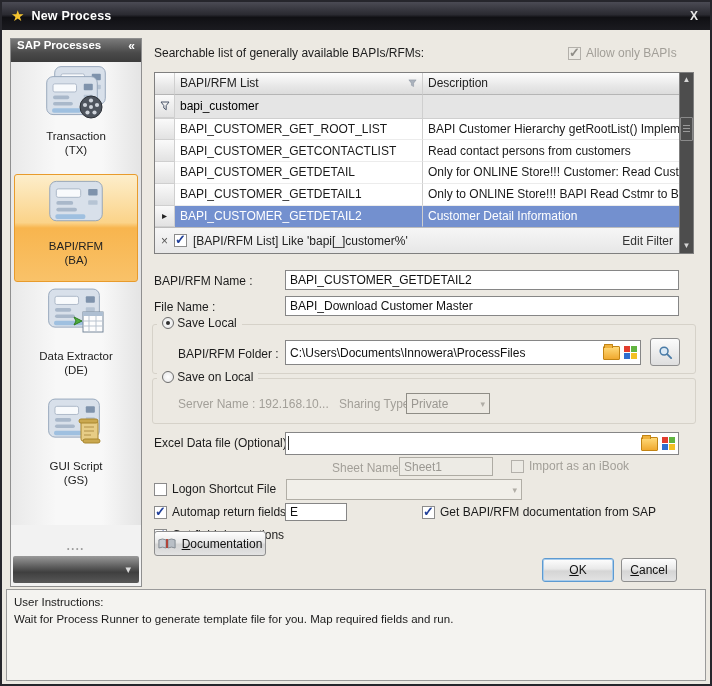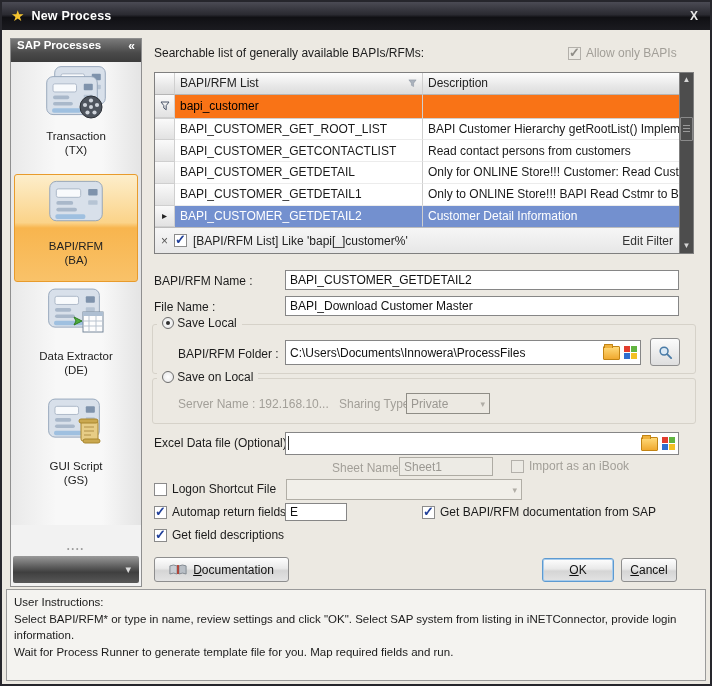--- a/index.html
+++ b/index.html
@@ -44,21 +44,21 @@
   .tbl{position:absolute;left:152px;top:70px;width:540px;height:182px;border:1px solid #7f7f7f;background:#fff;box-sizing:border-box;display:flex;}
   .tbl-grid{width:524px;display:flex;flex-direction:column;}
   .trow{display:flex;height:22px;box-sizing:border-box;font-size:12px;align-items:stretch;}
   .tcell{box-sizing:border-box;border-right:1px solid #cfcfcf;display:flex;align-items:center;padding:0 5px;white-space:nowrap;overflow:hidden;}
   .c-sel{width:20px;flex:none;background:linear-gradient(#fafafa,#e2e2e2);border-bottom:1px solid #cfcfcf;justify-content:center;padding:0;}
   .c-name{width:248px;flex:none;}
   .c-desc{flex:1;border-right:none;}
   .thead .tcell{background:linear-gradient(#fdfdfd,#e8e8e8 60%,#dcdcdc);border-bottom:1px solid #b5b5b5;color:#222;}
   .thead .funnel{margin-left:auto;}
   .tfilter{height:24px;border-bottom:1px solid #cfcfcf;}
-  .tfilter .c-name,.tfilter .c-desc{background:#f97316;text-align:center;}
+  .tfilter .c-name,.tfilter .c-desc{background:#e5e5e5;text-align:center;}
   .tdata .c-name,.tdata .c-desc{background:#fff;border-bottom:1px solid #ececec;color:#1a1a1a;}
   .tdata.selrow .c-name,.tdata.selrow .c-desc{background:#7390cf;color:#fff;border-bottom:1px solid #7390cf;}
   .tdata.selrow .c-sel{color:#222;font-size:10px;}
   .tfoot{margin-top:auto;height:25px;background:linear-gradient(#f6f6f6,#e7e7e7);border-top:1px solid #bdbdbd;display:flex;align-items:center;font-size:12px;padding:0 6px;color:#222;}
   .tfoot .clear{color:#555;font-size:12px;margin-right:6px;}
   .tfoot .editf{margin-left:auto;color:#333;}
   .tbl-sb{width:15px;background:#4d4d4d;border-left:1px solid #7f7f7f;display:flex;flex-direction:column;align-items:center;}
   .tbl-sb .sbarr{color:#d6d6d6;font-size:8px;line-height:14px;height:14px;}
   .tbl-sb .sbthumb{width:11px;height:22px;margin-top:30px;background:linear-gradient(#efefef,#c9c9c9);border:1px solid #8a8a8a;border-radius:1px;
     background-image:repeating-linear-gradient(#9a9a9a 0 1px,transparent 1px 3px);background-size:7px 9px;background-position:center;background-repeat:no-repeat;}
@@ -352,34 +352,33 @@
   <div style="position:absolute;left:420px;top:503px;display:flex;align-items:center;gap:5px;">
     <span class="cb checked"></span>
     <span class="lab" style="position:static;">Get BAPI/RFM documentation from SAP</span>
   </div>
 
   <div style="position:absolute;left:152px;top:526px;display:flex;align-items:center;gap:5px;">
     <span class="cb checked"></span>
     <span class="lab" style="position:static;">Get field descriptions</span>
   </div>
 
-  <div class="btn" style="left:152px;top:555px;width:135px;height:25px;">
+  <div class="btn" style="left:152px;top:529px;width:112px;height:25px;">
     <svg width="18" height="13" viewBox="0 0 20 14">
       <path d="M1 3 Q5 1 9 3 L9 12 Q5 10 1 12 Z" fill="#c9ced4" stroke="#7d848c"></path>
       <path d="M19 3 Q15 1 11 3 L11 12 Q15 10 19 12 Z" fill="#b9bfc6" stroke="#7d848c"></path>
       <rect x="9" y="2" width="2" height="10" fill="#b23a2e"></rect>
     </svg>
     <span class="fl">Documentation</span>
   </div>
   <div class="btn focus" style="left:540px;top:556px;width:72px;height:24px;">
     <span class="fl">OK</span>
   </div>
   <div class="btn" style="left:619px;top:556px;width:56px;height:24px;">
     <span class="fl">Cancel</span>
   </div>
 
   <div class="instr">
     <div>User Instructions:</div>
-    <div>Select BAPI/RFM* or type in name, review settings and click "OK". Select SAP system from listing in iNETConnector, provide login information.</div>
     <div>Wait for Process Runner to generate template file for you. Map required fields and run.</div>
   </div>
 
 </div>
 
 </body></html>

